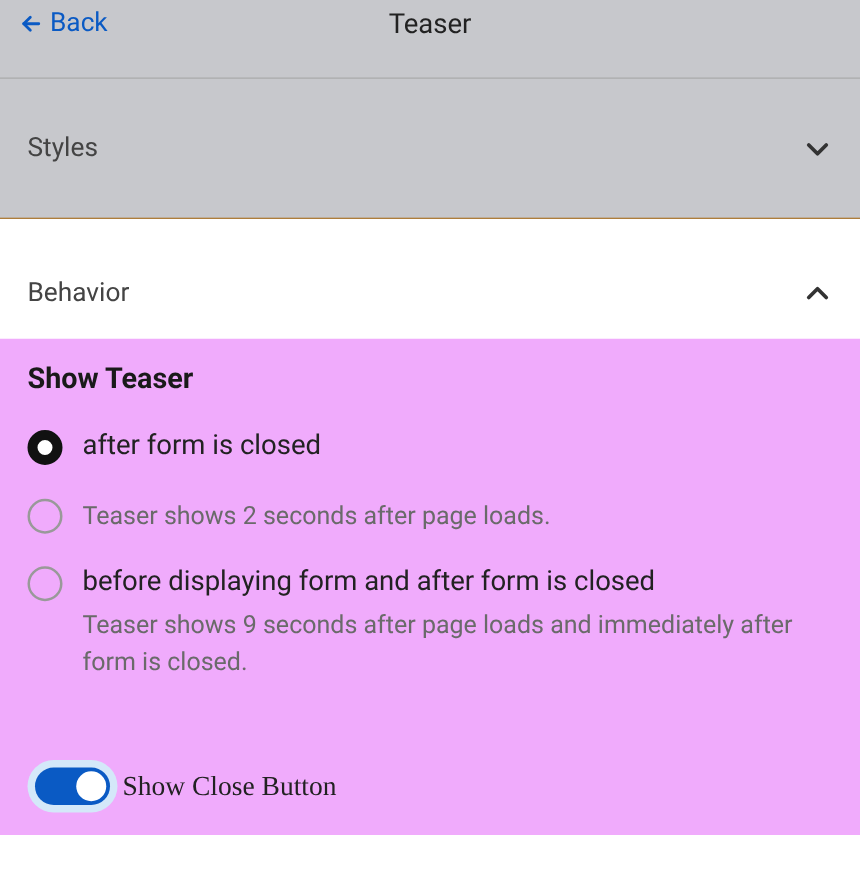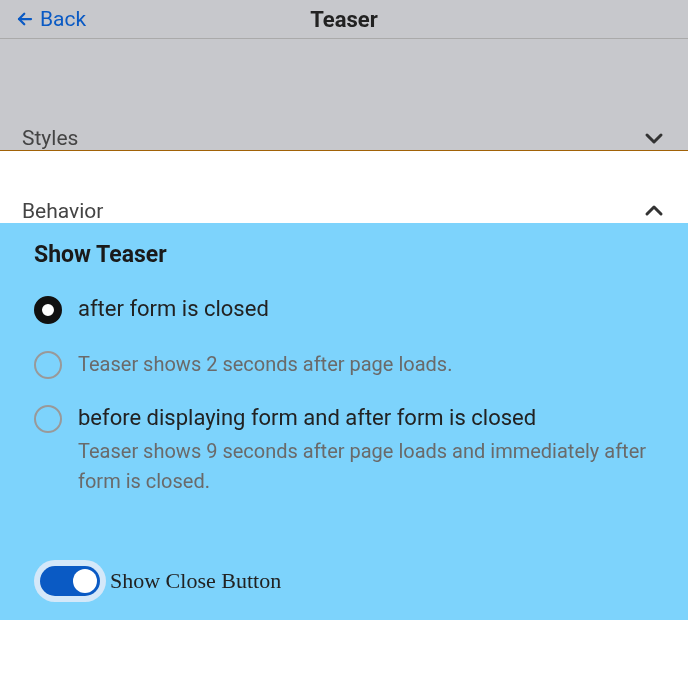--- a/index.html
+++ b/index.html
@@ -33,30 +33,31 @@
       cursor: pointer;
       padding-left: 16px;
       font-size: 21px;
       font-weight: 400;
     }
     .header-title {
       position: absolute;
       left: 50%;
       transform: translateX(-50%);
       font-size: 22px;
-      font-weight: 700;
+      font-weight: 400;
       color: #222;
     }
     .section-header {
       display: flex;
-      align-items: flex-end;
+      align-items: center;
       justify-content: space-between;
       padding: 0 22px;
       cursor: pointer;
       background: #c7c8cc;
+      margin-top: 24px;
     }
     .section-header.collapsed {
       height: 112px;
       border-top: 1px solid #aaa;
     }
     .section-header.expanded {
       background: #fff;
       height: 72px;
     }
     .section-label {
@@ -67,22 +68,22 @@
     .chevron {
       width: 24px;
       height: 24px;
       stroke: #333;
       stroke-width: 3;
       fill: none;
       stroke-linecap: round;
       stroke-linejoin: round;
     }
     .content {
-      padding: 18px 34px;
-      background: #7dd3fc;
+      padding: 18px 22px;
+      background: #f0abfc;
     }
     .group-title {
       font-size: 23px;
       font-weight: 700;
       color: #1a1a1a;
       margin-bottom: 26px;
     }
     .radio-option {
       display: flex;
       align-items: flex-start;

